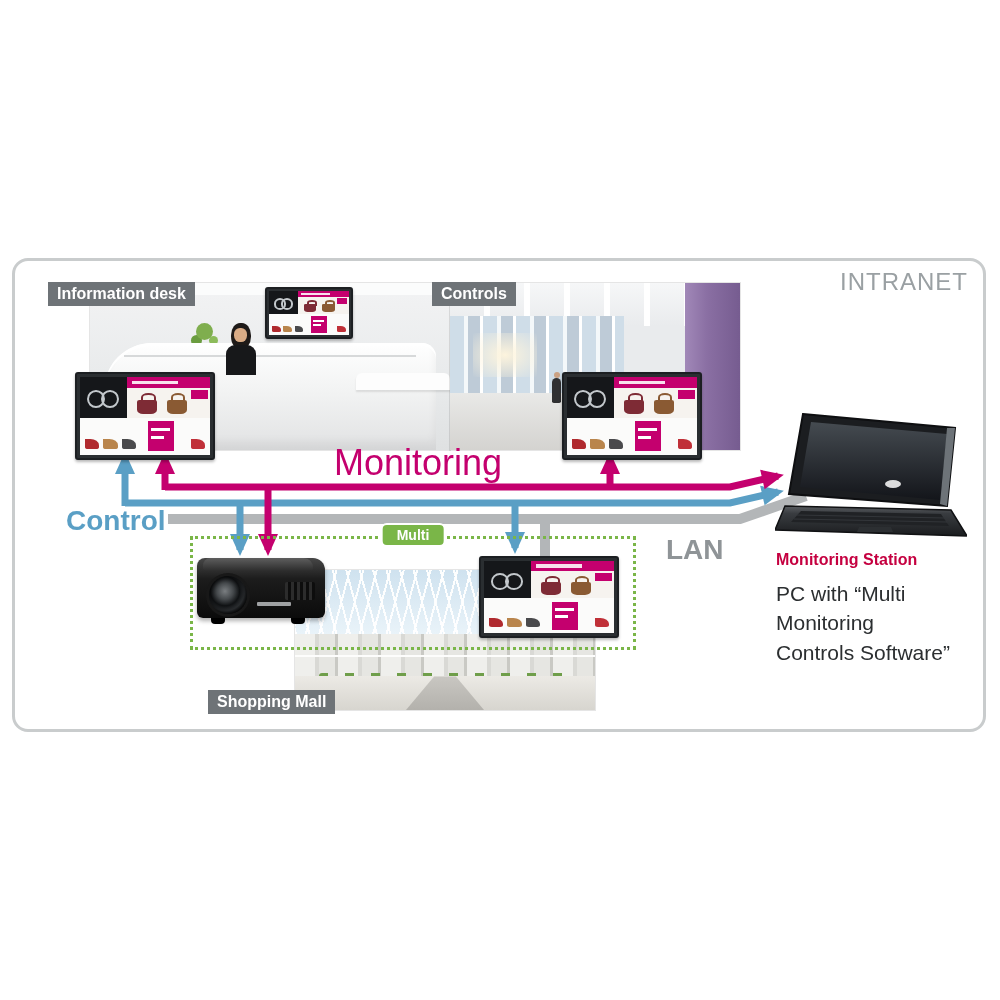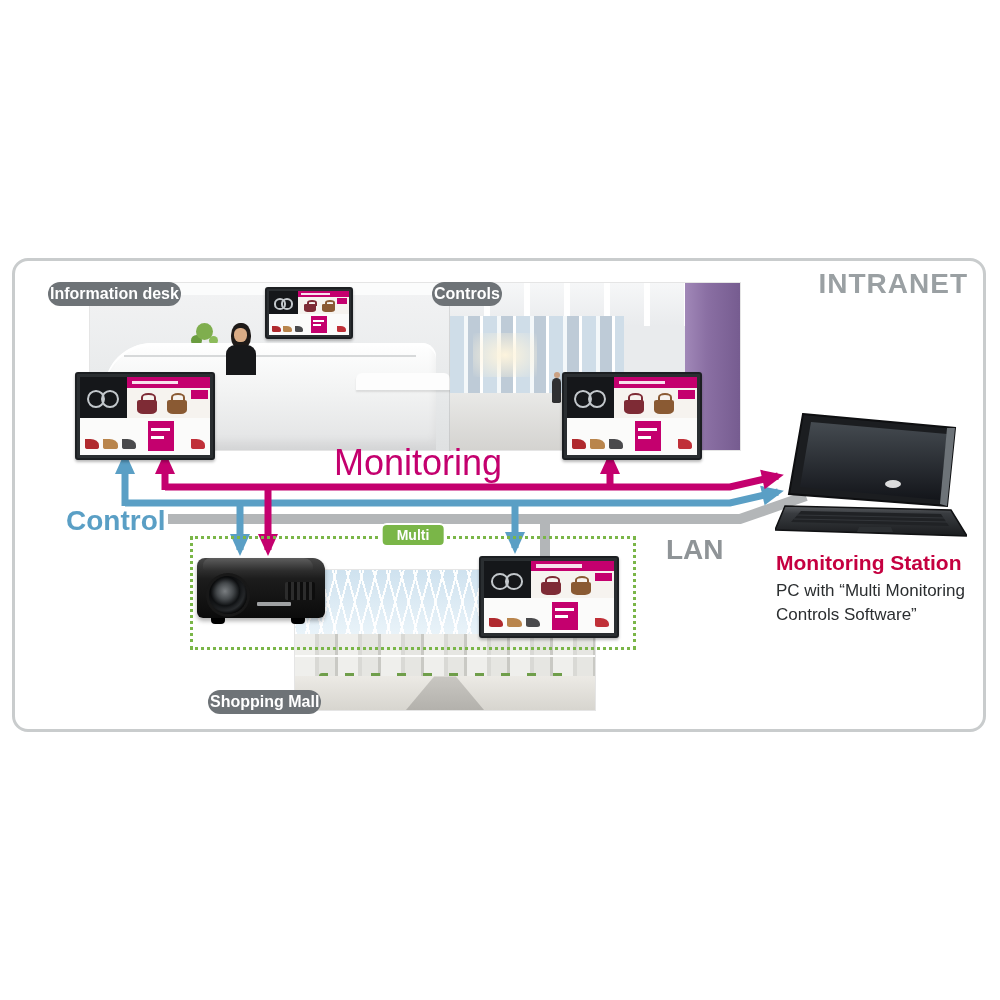--- a/index.html
+++ b/index.html
@@ -2,26 +2,26 @@
 <html><head>
 <meta charset="utf-8">
 <style>
   html,body{margin:0;padding:0;background:#fff;}
   #canvas{position:relative;width:1000px;height:1000px;background:#fff;overflow:hidden;
           font-family:"Liberation Sans",sans-serif;}
 
   
   .outer-frame{position:absolute;left:12px;top:258px;width:968px;height:468px;
                border:3px solid #c9cccd;border-radius:16px;z-index:1;}
-  .intranet{position:absolute;right:32px;top:268px;font-size:28px;font-weight:bold;
+  .intranet{position:absolute;right:32px;top:268px;font-size:24px;font-weight:normal;
             color:#9aa0a3;letter-spacing:1px;z-index:8;}
 
   
   .label-box{position:absolute;background:#6e7377;color:#fff;font-size:16px;font-weight:bold;
-             padding:3px 2px;z-index:8;white-space:nowrap;border-radius:12px;}
+             padding:3px 9px;z-index:8;white-space:nowrap;}
   #lbl-infodesk{left:48px;top:282px;}
   #lbl-corridor{left:432px;top:282px;}
   #lbl-mall{left:208px;top:690px;}
 
   
   .photo{position:absolute;overflow:hidden;box-shadow:0 0 0 1px rgba(0,0,0,.10);z-index:2;}
   #photo-infodesk{left:90px;top:283px;width:360px;height:167px;
                   background:linear-gradient(180deg,#f4f5f6 0%,#eaeced 55%,#dfe1e2 100%);}
   #photo-corridor{left:450px;top:283px;width:290px;height:167px;background:#e9ebed;}
   #photo-mall{left:295px;top:570px;width:300px;height:140px;background:#dfe8ee;z-index:3;}
@@ -126,22 +126,22 @@
              background:radial-gradient(circle at 42% 40%,#7a7e81 0%,#45494c 26%,#101214 46%,#2e3134 62%,#0a0b0c 78%);
              box-shadow:0 0 0 3px #181818, inset 0 0 6px #000;}
   .proj-vent{position:absolute;right:10px;top:24px;width:30px;height:18px;border-radius:2px;
              background:repeating-linear-gradient(90deg,#2c2c2c 0 3px,#0d0d0d 3px 6px);}
   .proj-logo{position:absolute;left:60px;top:44px;width:34px;height:4px;background:#cfd2d4;opacity:.75;border-radius:1px;}
   .proj-foot{position:absolute;bottom:0;width:14px;height:6px;background:#000;border-radius:0 0 4px 4px;}
   .proj-foot.f1{left:14px;}.proj-foot.f2{right:20px;}
 
   
   .laptop{position:absolute;left:775px;top:412px;width:192px;height:136px;z-index:7;}
-  .station-title{position:absolute;left:776px;top:551px;font-size:21px;font-weight:bold;color:#c50040;z-index:7;}
-  .station-desc{position:absolute;left:776px;top:579px;font-size:17px;color:#2b2e30;line-height:1.4;z-index:7;}
+  .station-title{position:absolute;left:776px;top:551px;font-size:16px;font-weight:bold;color:#c50040;z-index:7;}
+  .station-desc{position:absolute;left:776px;top:579px;font-size:21px;color:#2b2e30;line-height:1.4;z-index:7;}
 
   
   .txt-monitoring{position:absolute;left:334px;top:442px;font-size:36px;font-weight:normal;color:#c4006e;z-index:6;}
   .txt-control{position:absolute;left:66px;top:505px;font-size:28px;font-weight:bold;color:#5a9fc5;z-index:6;}
   .txt-lan{position:absolute;left:666px;top:515px;font-size:28px;font-weight:bold;color:#8f9497;z-index:6;margin-top:19px;}
 </style>
 </head>
 <body>
 
 <div id="canvas">

